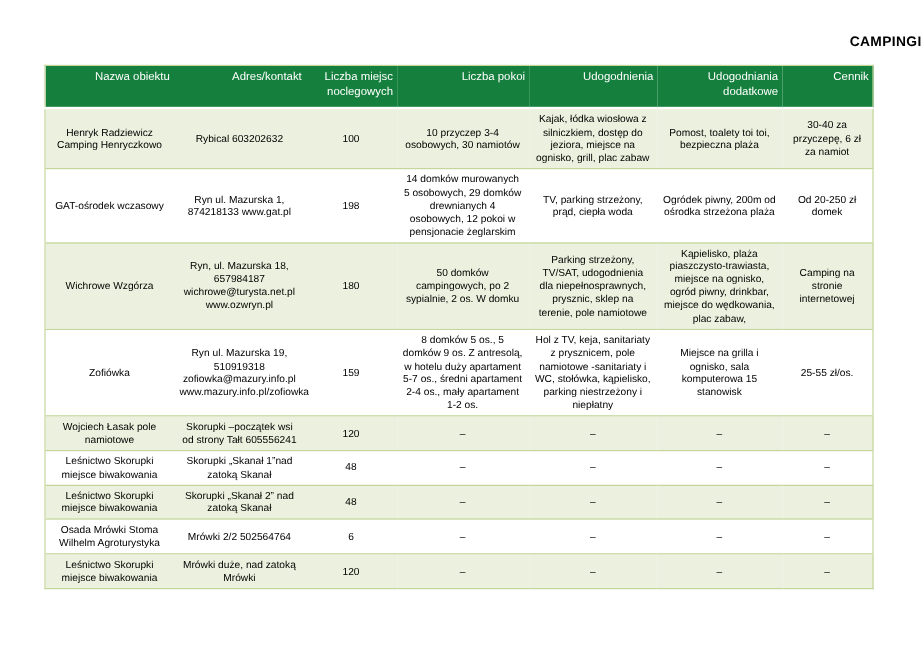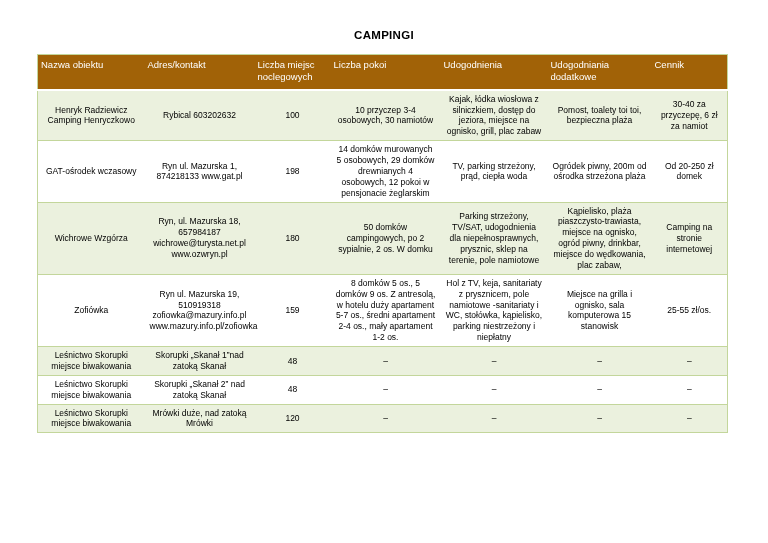--- a/index.html
+++ b/index.html
@@ -5,40 +5,40 @@
   * { margin: 0; padding: 0; box-sizing: border-box; }
   html, body { background: #ffffff; }
   body {
     width: 768px; height: 543px;
     font-family: "Liberation Sans", sans-serif;
     color: #000000;
     overflow: hidden;
   }
   .page { width: 768px; height: 543px; position: relative; }
   .doc-title {
-    text-align: center;
+    text-align: right;
     font-size: 11.5px;
     font-weight: bold;
     letter-spacing: 0.3px;
     padding-top: 29px;
   }
   table.campings {
     border-collapse: collapse;
     table-layout: fixed;
     width: 690px;
     margin: 13px 0 0 37px;
     border: 1px solid #c3d69b;
   }
   table.campings th {
-    background: #a16207;
+    background: #15803d;
     color: #ffffff;
     font-weight: normal;
     font-size: 9.5px;
     line-height: 1.3;
-    text-align: left;
+    text-align: right;
     vertical-align: top;
     padding: 4px 3px 5px 3px;
     border-bottom: 2px solid #ffffff;
   }
   table.campings td {
     font-size: 8.5px;
     line-height: 1.28;
     text-align: center;
     vertical-align: middle;
     padding: 3px 5px;
@@ -105,32 +105,50 @@
       <tr>
         <td>Zofiówka</td>
         <td>Ryn ul. Mazurska 19, 510919318 zofiowka@mazury.info.pl www.mazury.info.pl/zofiowka</td>
         <td>159</td>
         <td>8 domków 5 os., 5 domków 9 os. Z antresolą, w hotelu duży apartament 5-7 os., średni apartament 2-4 os., mały apartament 1-2 os.</td>
         <td>Hol z TV, keja, sanitariaty z prysznicem, pole namiotowe -sanitariaty i WC, stołówka, kąpielisko, parking niestrzeżony i niepłatny</td>
         <td>Miejsce na grilla i ognisko, sala komputerowa 15 stanowisk</td>
         <td>25-55 zł/os.</td>
       </tr>
       <tr>
+        <td>Wojciech Łasak pole namiotowe</td>
+        <td>Skorupki –początek wsi od strony Tałt 605556241</td>
+        <td>120</td>
+        <td>–</td>
+        <td>–</td>
+        <td>–</td>
+        <td>–</td>
+      </tr>
+      <tr>
         <td>Leśnictwo Skorupki miejsce biwakowania</td>
         <td>Skorupki „Skanał 1”nad zatoką Skanał</td>
         <td>48</td>
         <td>–</td>
         <td>–</td>
         <td>–</td>
         <td>–</td>
       </tr>
       <tr>
         <td>Leśnictwo Skorupki miejsce biwakowania</td>
         <td>Skorupki „Skanał 2” nad zatoką Skanał</td>
         <td>48</td>
+        <td>–</td>
+        <td>–</td>
+        <td>–</td>
+        <td>–</td>
+      </tr>
+      <tr>
+        <td>Osada Mrówki Stoma Wilhelm Agroturystyka</td>
+        <td>Mrówki 2/2 502564764</td>
+        <td>6</td>
         <td>–</td>
         <td>–</td>
         <td>–</td>
         <td>–</td>
       </tr>
       <tr>
         <td>Leśnictwo Skorupki miejsce biwakowania</td>
         <td>Mrówki duże, nad zatoką Mrówki</td>
         <td>120</td>
         <td>–</td>

